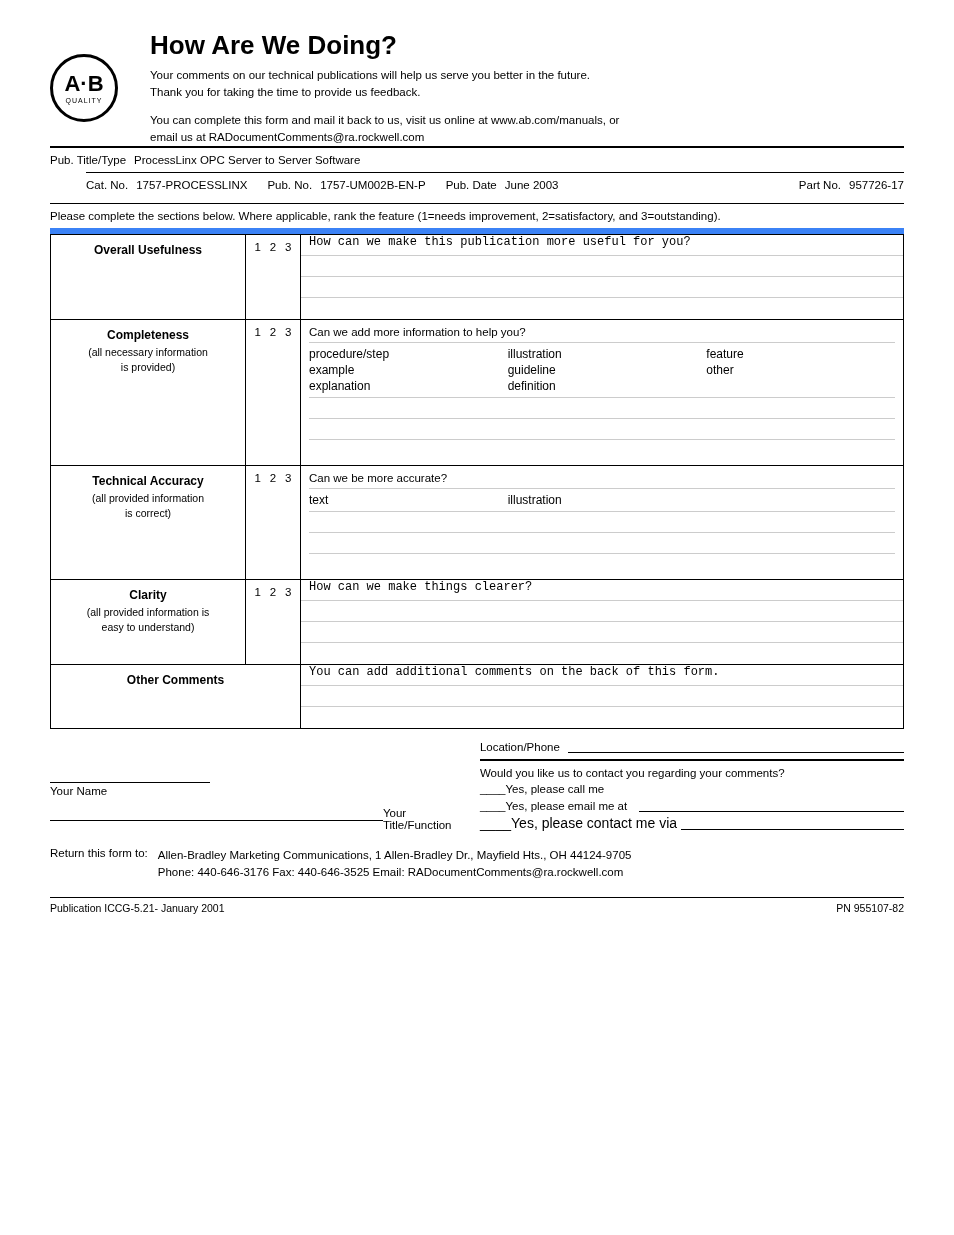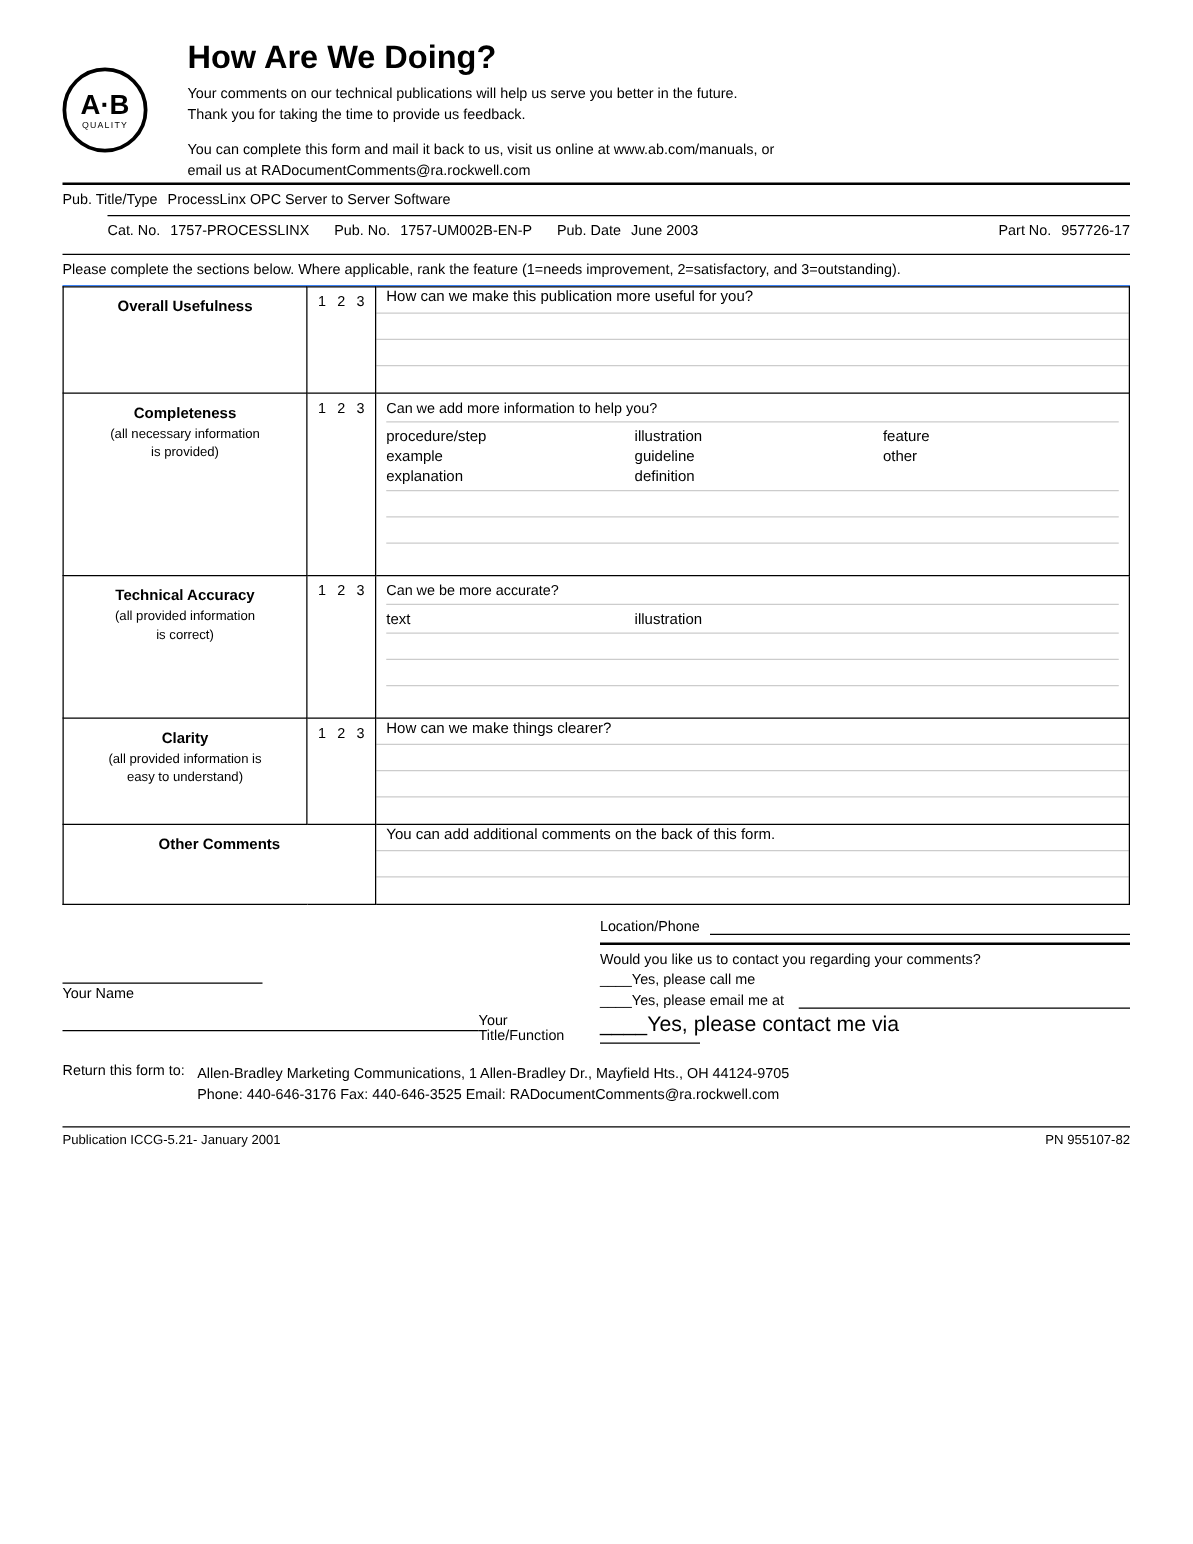--- a/index.html
+++ b/index.html
@@ -101,21 +101,21 @@
     .cat-label {
       white-space: nowrap;
     }
     .cat-value {
       font-size: 11.5px;
     }
 
     
     .instructions {
       border-top: 1px solid #000;
-      border-bottom: 1px solid #3b82f6;
+      border-bottom: 6px solid #3b82f6;
       padding: 6px 0;
       font-size: 11.5px;
       margin-bottom: 0;
     }
     .section-label-bold {
       font-weight: bold;
       font-size: 12px;
     }
     .section-label-sub {
       font-size: 10.5px;
@@ -187,20 +187,21 @@
     }
 
     .multi-line-comment {
       padding: 0;
     }
     .comment-line {
       display: block;
       border-bottom: 1px solid #ccc;
       height: 21px;
       padding: 0 8px;
+      font-family: Liberation Mono, monospace;
     }
     .comment-line:last-child {
       border-bottom: none;
     }
   </style>
 </head>
 <body>
 
 <div class="header-section">
   <div class="logo-container">
@@ -377,21 +378,21 @@
         <span style="font-size:11.5px; white-space:nowrap;">Location/Phone</span>
         <div style="flex:1; border-bottom:1px solid #000; height:16px;"></div>
       </div>
       <div style="border-bottom:2px solid #000; height:2px; margin-bottom:6px;"></div>
       <div style="font-size:11.5px; margin-bottom:4px;">Would you like us to contact you regarding your comments?</div>
       <div style="font-size:11.5px; margin-bottom:3px;">____Yes, please call me</div>
       <div style="font-size:11.5px; margin-bottom:3px; display:flex; align-items:flex-end; gap:12px;">
         <span>____Yes, please email me at</span>
         <div style="flex:1; border-bottom:1px solid #000; height:14px; min-width:80px;"></div>
       </div>
-      <div style="font-size:17px; display:flex; align-items:flex-start; gap:4px;flex-direction:column;">
+      <div style="font-size:14px; display:flex; align-items:center; gap:4px;">
         <span>____Yes, please contact me via</span>
         <div style="flex:1; border-bottom:1px solid #000; height:14px; min-width:80px;"></div>
       </div>
     </div>
   </div>
 </div>
 
 <div class="return-section">
   <div class="return-row">
     <span class="return-label">Return this form to:</span>

